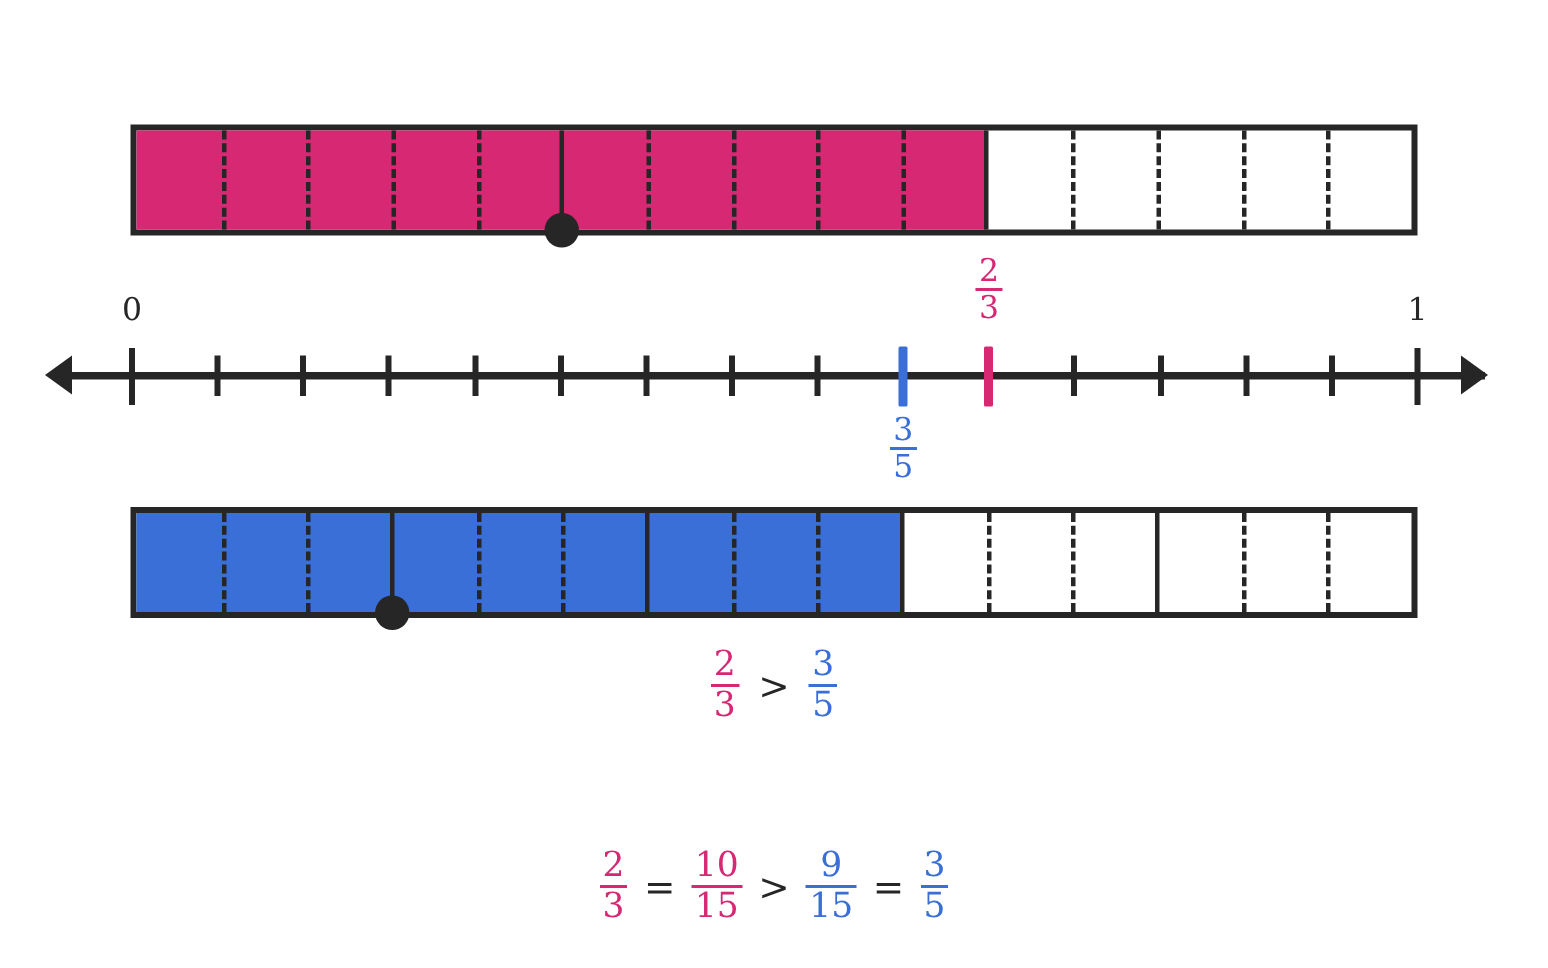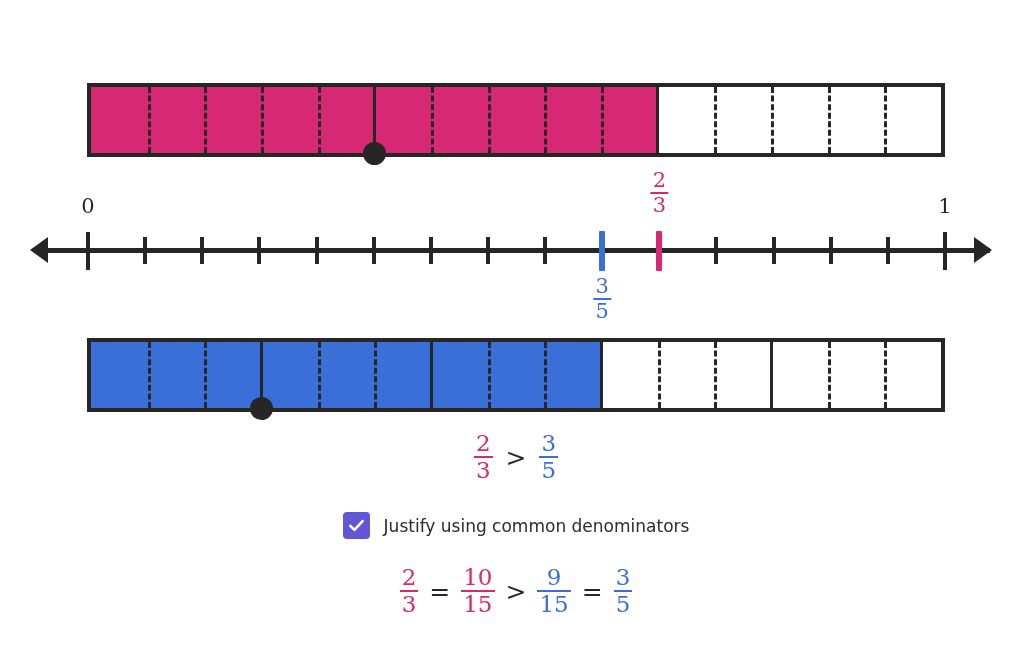--- a/index.html
+++ b/index.html
@@ -243,28 +243,20 @@
         <span class="den">3</span>
       </span>
       <span class="op">&gt;</span>
       <span class="frac" style="color: rgb(58, 111, 216);">
         <span class="num">3</span>
         <span class="bar"></span>
         <span class="den">5</span>
       </span>
     </div>
 
-  <div id="checkrow">
-    <div class="checkbox">
-      <svg width="19" height="19" viewBox="0 0 19 19">
-        <path d="M3.3 9.8 L7.4 13.9 L15.6 5.2" fill="none" stroke="#ffffff" stroke-width="2.6" stroke-linecap="round" stroke-linejoin="round"></path>
-      </svg>
-    </div>
-    <div class="check-label">Justify using common denominators</div>
-  </div>
 
   <div id="justification">
       <span class="frac" style="color: rgb(214, 40, 115);">
         <span class="num">2</span>
         <span class="bar"></span>
         <span class="den">3</span>
       </span>
       <span class="op">=</span>
       <span class="frac" style="color: rgb(214, 40, 115);">
         <span class="num">10</span>

